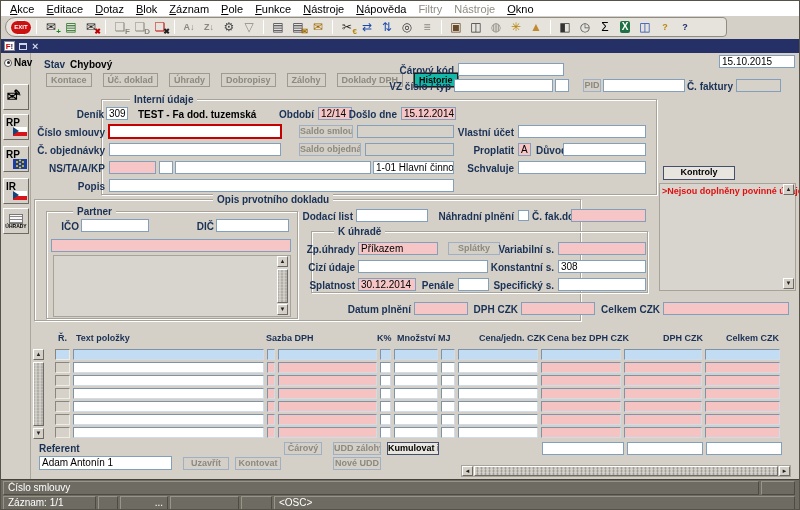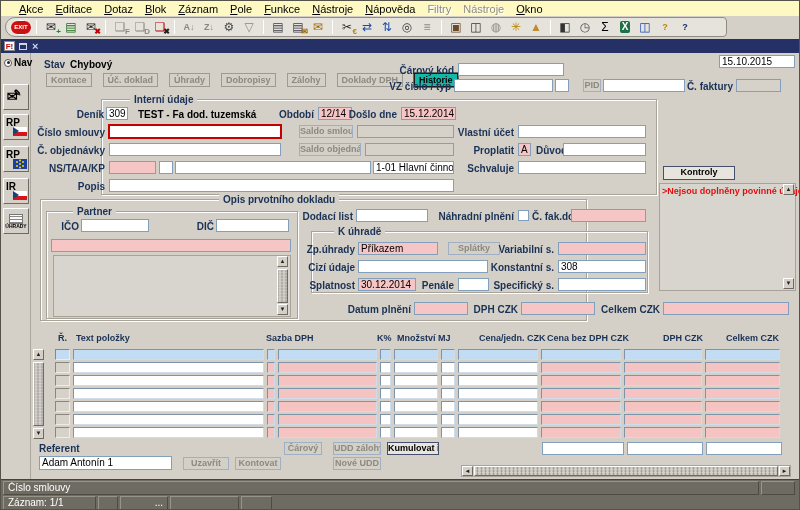--- a/index.html
+++ b/index.html
@@ -1,21 +1,21 @@
 <!DOCTYPE html>
 <html><head>
 <meta charset="utf-8">
 <style>
   html,body{margin:0;padding:0;background:#9a9a94;}
   *{box-sizing:border-box;}
   .app{position:relative;width:800px;height:510px;background:#d4d0c8;
        font-family:"Liberation Sans",sans-serif;color:#000;overflow:hidden;
        border:1px solid #55524a;}
   
-  .menubar{height:15px;display:flex;align-items:center;padding-left:12px;background:#fef9c3;}
+  .menubar{height:15px;display:flex;align-items:center;padding-left:3px;background:#ffffff;}
   .mi{display:inline-block;font-size:11px;padding:0 6px;cursor:default;}
   .mi::first-letter{text-decoration:underline;}
   .mi.mdis{color:#8f8c83;text-shadow:1px 1px 0 #fff;}
   .mi.mdis::first-letter{text-decoration:none;}
   
   .toolbarzone{height:23px;position:relative;}
   .toolbar{position:absolute;left:4px;top:1px;width:722px;height:20px;background:#e6e3dc;
            border:1px solid #8f8c83;border-radius:10px 4px 4px 10px;display:flex;align-items:center;padding:0 4px;}
   .exitbtn{width:22px;height:15px;background:#cc1111;border:1px solid #fff;border-radius:8px;
            color:#fff;font-size:6px;font-weight:bold;text-align:center;line-height:13px;letter-spacing:0;}
@@ -329,21 +329,21 @@
 
       <span class="lbl" style="left:0;top:128px;width:74px">Popis</span>
       <div class="fld" style="left:78px;top:126px;width:345px"></div>
 
       <span class="btn on" style="left:632px;top:113px;width:72px;height:14px">Kontroly</span>
       <div class="sbx" style="left:628px;top:130px;width:137px;height:108px;background:#d8d5ce"></div>
       <span class="err" style="left:631px;top:133px">&gt;Nejsou doplněny povinné údaje</span>
       <span class="sarr" style="left:752px;top:131px">▲</span>
       <span class="sarr" style="left:752px;top:225px">▼</span>
 
-      <div class="grp" style="left:9px;top:146px;width:547px;height:122px">
+      <div class="grp" style="left:3px;top:146px;width:547px;height:122px">
         <span class="legend" style="left:178px">Opis prvotního dokladu</span>
       </div>
       <div class="grp" style="left:15px;top:158px;width:252px;height:108px">
         <span class="legend" style="left:26px">Partner</span>
       </div>
       <span class="lbl" style="left:20px;top:168px;width:28px">IČO</span>
       <div class="fld" style="left:50px;top:166px;width:68px"></div>
       <span class="lbl" style="left:150px;top:168px;width:33px">DIČ</span>
       <div class="fld" style="left:185px;top:166px;width:73px"></div>
       <div class="fld pink" style="left:20px;top:186px;width:240px"></div>
@@ -506,16 +506,17 @@
     <div class="sb-row">
       <div class="sb-seg sb-main">Číslo smlouvy</div>
       <div class="sb-seg sb-end"></div>
     </div>
     <div class="sb-row">
       <div class="sb-seg" style="width:93px">Záznam: 1/1</div>
       <div class="sb-seg" style="width:20px"></div>
       <div class="sb-seg dotseg" style="width:48px">...</div>
       <div class="sb-seg" style="width:69px"></div>
       <div class="sb-seg" style="width:31px"></div>
+      <div class="sb-seg" style="flex:1">&lt;OSC&gt;</div>
     </div>
   </div>
 
 </div>
 
 </body></html>

